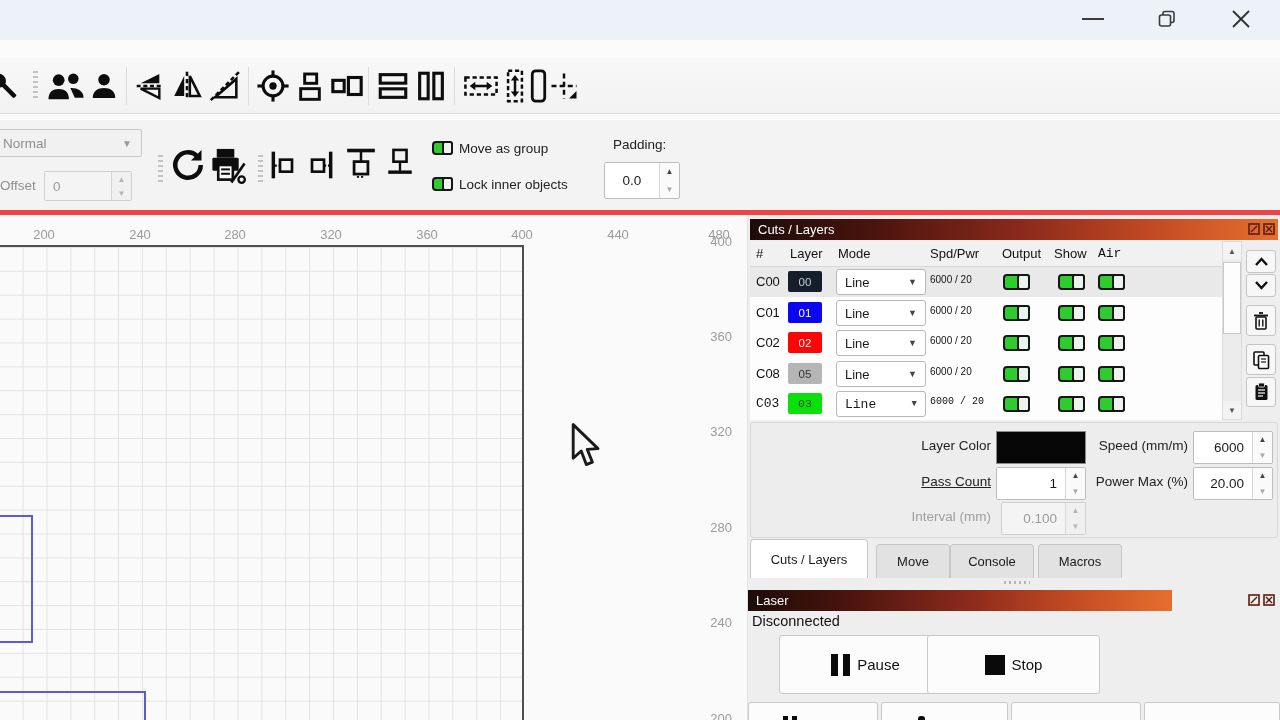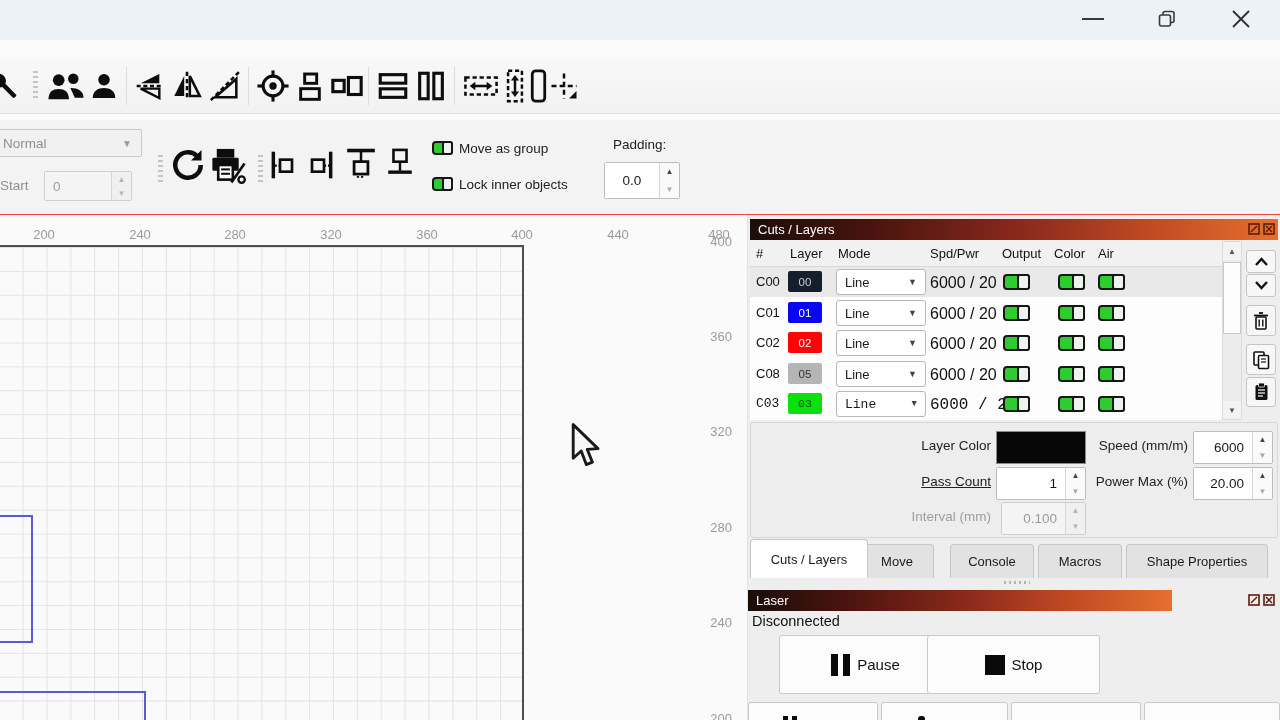--- a/index.html
+++ b/index.html
@@ -16,21 +16,21 @@
   #toolbar1 { position:absolute; left:0; top:57px; width:1280px; height:57px;
               background:linear-gradient(#f8f8f8,#f2f2f2); border-bottom:1px solid #e0e0e0; }
   .ti { position:absolute; top:6px; height:46px; display:flex; align-items:center; justify-content:center; }
   .tb-grip { position:absolute; top:14px; width:5px; height:30px;
              background:repeating-linear-gradient(to bottom,#c3c3c3 0 2px, transparent 2px 5px),
                         repeating-linear-gradient(to bottom, transparent 0 1px,#d7d7d7 1px 2px, transparent 2px 5px); }
   .tb-line { position:absolute; top:10px; width:1px; height:38px; background:#dcdcdc; }
 
   
   #toolbar2 { position:absolute; left:0; top:120px; width:1280px; height:95px;
-              background:#f3f3f3; border-bottom:1px solid #ef4444; }
+              background:#f3f3f3; border-bottom:5px solid #ef4444; }
   .select { position:absolute; background:#f1f1f1; border:1px solid #c9c9c9; border-radius:2px;
             color:#8f8f8f; font-size:13.5px; display:flex; align-items:center; padding-left:8px; }
   .select .chev { position:absolute; right:9px; color:#9a9a9a; font-size:10px; }
   .lbl { position:absolute; font-size:13.5px; color:#222; }
   .lbl.dis { color:#8f8f8f; }
   .spin { position:absolute; display:flex; background:#fff; border:1px solid #bdbdbd; border-radius:2px; overflow:hidden; }
   .spin .val { flex:1; font-size:13.5px; display:flex; align-items:center; justify-content:flex-end; padding:0 8px; background:#fff; }
   .spin .val.center { justify-content:center; padding:0 4px; }
   .spin .arrows { width:20px; border-left:1px solid #d6d6d6; display:flex; flex-direction:column; background:#fafafa; }
   .spin .arrows span { flex:1; display:flex; align-items:center; justify-content:center; font-size:8px; color:#444; }
@@ -69,21 +69,21 @@
   #tbl-header span { position:absolute; top:5px; }
   #tbl-rows { position:absolute; left:2px; top:52px; width:472px; height:153px; background:#fdfdfd; }
   .lrow { position:absolute; left:0; width:472px; height:30px; background:#fdfdfd; }
   .lrow.sel { background:#e9e9e9; }
   .lid { position:absolute; left:6px; top:7px; font-size:13px; color:#111; }
   .chip { position:absolute; left:38px; top:4px; width:34px; height:21px; border-radius:2px;
           display:flex; align-items:center; justify-content:center; font-size:11.5px; }
   .mode-dd { position:absolute; left:86px; top:2px; width:90px; height:26px; background:#fff;
              border:1px solid #b8b8b8; border-radius:3px; display:flex; align-items:center; padding-left:8px; font-size:13px; }
   .mode-dd .chev { position:absolute; right:8px; font-size:9px; color:#444; }
-  .spd { position:absolute; left:180px; top:7px; font-size:16px; color:#111; }
+  .spd { position:absolute; left:180px; top:7px; font-size:10px; color:#111; }
   .tgl { position:absolute; top:7px; width:27px; height:16px; border:2px solid #161616; border-radius:4px; background:#2ecc2e; }
   .tgl i { position:absolute; right:-2px; top:-2px; width:13px; height:16px; background:#edf3ed; border:2px solid #161616; border-radius:3px; }
 
   
   #tbl-scroll { position:absolute; left:474px; top:26px; width:20px; height:179px; background:#ececec; border:1px solid #dcdcdc; }
   .sb-btn { position:absolute; left:0; width:18px; height:18px; display:flex; align-items:center; justify-content:center;
             font-size:8px; color:#555; background:#f3f3f3; }
   #sb-thumb { position:absolute; left:0; top:20px; width:18px; height:72px; background:#fdfdfd; border:1px solid #c9c9c9; }
   .side-btn { position:absolute; left:498px; width:30px; background:#f7f7f7; border:1px solid #c4c4c4; border-radius:3px;
               display:flex; align-items:center; justify-content:center; }
@@ -247,21 +247,21 @@
         <path d="M22 22 L16 22 L22 16 Z" fill="#0d0d0d"></path>
       </svg>
     </div>
   </div>
 
   <div id="toolbar2">
     <div class="select" style="left:-6px;top:9px;width:148px;height:28px;">
       <span>Normal</span>
       <span class="chev">▼</span>
     </div>
-    <div class="lbl dis" style="left:0px;top:58px;">Start</div>
+    <div class="lbl dis" style="left:0px;top:58px;">Offset</div>
     <div class="spin dis" style="left:44px;top:51px;width:88px;height:30px;">
       <span class="val" style="justify-content:flex-start;">0</span>
       <span class="arrows">
           <span>▲</span>
           <span class="dn">▼</span>
         </span>
     </div>
 
     <div class="tb-grip" style="left:158px;top:35px;"></div>
 
@@ -380,22 +380,22 @@
       <line x1="3" y1="3" x2="9" y2="9" stroke="#5c1c0d" stroke-width="1.4"></line>
       <line x1="9" y1="3" x2="3" y2="9" stroke="#5c1c0d" stroke-width="1.4"></line>
     </svg>
 
     <div id="tbl-header">
       <span style="left:6px;">#</span>
       <span style="left:40px;">Layer</span>
       <span style="left:88px;">Mode</span>
       <span style="left:180px;">Spd/Pwr</span>
       <span style="left:252px;">Output</span>
-      <span style="left:304px;">Color</span>
-      <span style="left:348px;">Air</span>
+      <span style="left:304px;">Show</span>
+      <span style="left:348px;font-family:Liberation Mono, monospace;">Air</span>
     </div>
 
     <div id="tbl-rows">
       <div class="lrow sel" style="top:0px;">
         <span class="lid">C00</span>
         <span class="chip" style="background-color: rgb(20, 31, 43); color: rgb(194, 204, 212);">00</span>
         <span class="mode-dd">
             <span>Line</span>
             <span class="chev">▼</span>
           </span>
@@ -562,31 +562,28 @@
         <span class="arrows">
             <span>▲</span>
             <span class="dn">▼</span>
           </span>
       </div>
     </div>
 
     <div class="tab active" style="left:2px;top:324px;width:118px;height:39px;">
       <span>Cuts / Layers</span>
     </div>
-    <div class="tab idle" style="left:112px;top:329px;width:74px;height:34px;">
+    <div class="tab idle" style="left:128px;top:329px;width:74px;height:34px;">
       <span>Move</span>
     </div>
     <div class="tab idle" style="left:202px;top:329px;width:84px;height:34px;">
       <span>Console</span>
     </div>
     <div class="tab idle" style="left:290px;top:329px;width:84px;height:34px;">
       <span>Macros</span>
-    </div>
-    <div class="tab idle" style="left:378px;top:329px;width:142px;height:34px;">
-      <span>Shape Properties</span>
     </div>
     <div id="tab-grip"></div>
 
     <div class="dock-title" style="left:0;top:375px;width:424px;">
       <span>Laser</span>
     </div>
     <svg class="dock-ico" style="left:500px;top:379px;" width="12" height="12" viewBox="0 0 12 12">
       <rect x="1" y="1" width="10" height="10" fill="none" stroke="#5c1c0d" stroke-width="1.6"></rect>
       <line x1="3" y1="9" x2="9" y2="3" stroke="#5c1c0d" stroke-width="1.4"></line>
     </svg>

